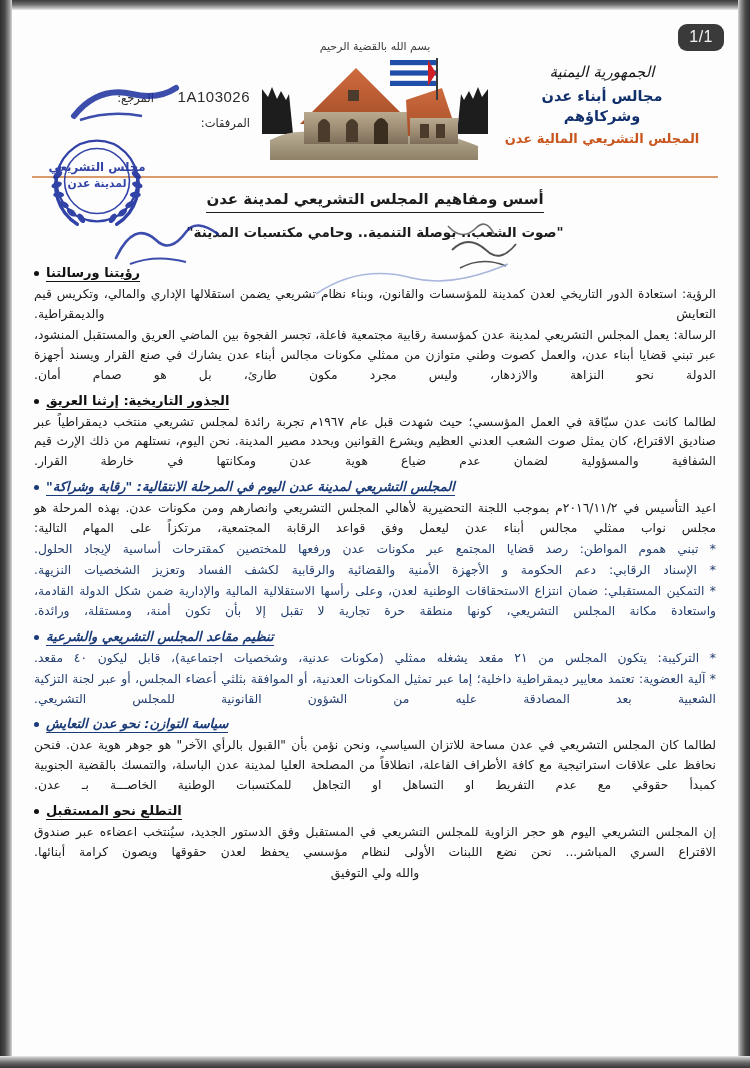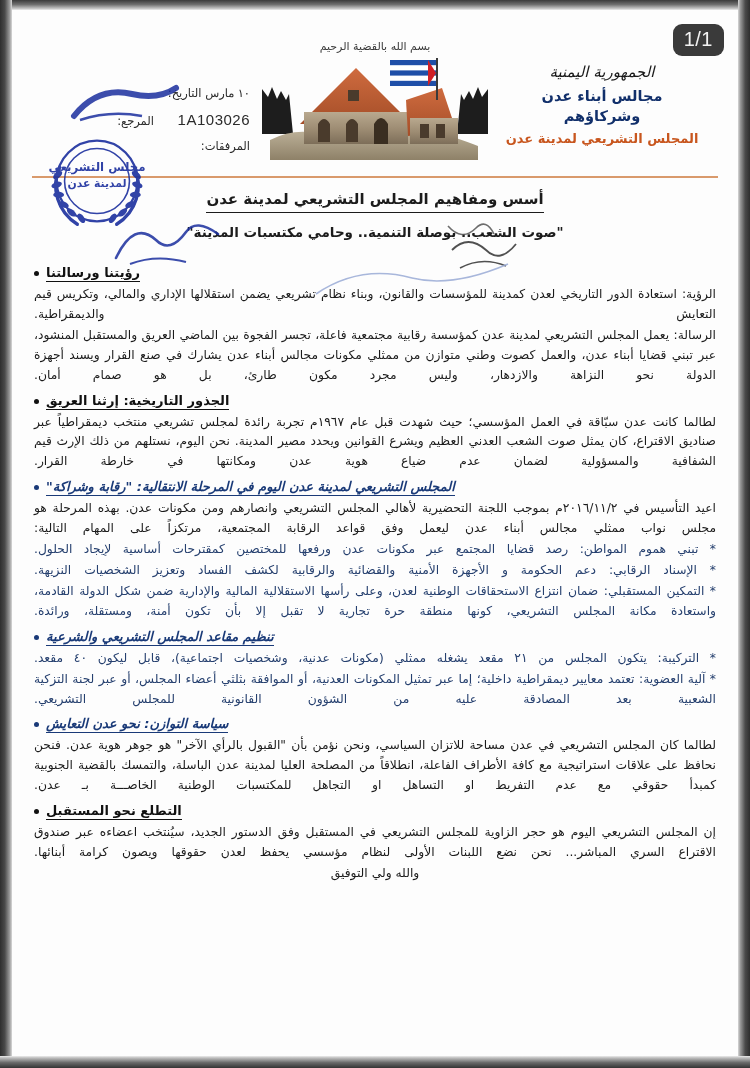--- a/index.html
+++ b/index.html
@@ -23,21 +23,21 @@
   .paper{
     position:absolute;left:12px;right:12px;top:10px;bottom:12px;
     background:#fdfdfd;
   }
   .paper-inner{position:absolute;inset:0;padding:0;}
 
   
   #page-badge{
     position:absolute;top:14px;right:14px;z-index:40;
     background:#3a3a3a;color:#f2f2f2;border-radius:9px;
-    font-family:"Liberation Sans",sans-serif;font-size:20px;
+    font-family:"Liberation Sans",sans-serif;font-size:16px;
     padding:4px 11px 5px;letter-spacing:.5px;direction:ltr;text-align:center;
   }
 
   
   .basmala{
     position:absolute;top:30px;left:0;right:0;text-align:center;
     font-size:11px;color:#3a3a3a;font-family:"DejaVu Sans",sans-serif;
   }
   .logo-wrap{
     position:absolute;top:44px;left:0;right:0;display:flex;justify-content:center;
@@ -171,28 +171,24 @@
             <rect x="130" y="16.4" width="46" height="5.2" fill="#1f4fa8"></rect>
             <rect x="130" y="26.8" width="46" height="5.2" fill="#1f4fa8"></rect>
             <path d="M168 6 L176 19 L168 32 Z" fill="#cf2026"></path>
           </g>
         </svg>
       </div>
 
       <div class="org-block">
         <div class="org-calig">الجمهورية اليمنية</div>
         <div class="org-ar">مجالس أبناء عدن وشركاؤهم</div>
-        <div class="org-sub">المجلس التشريعي لمدينة عدن</div>
+        <div class="org-sub">المجلس التشريعي المالية عدن</div>
       </div>
 
       <div class="meta-block">
-        <div class="meta-row">
-          <span class="meta-val">١٠ مارس</span>
-          <span class="meta-label">التاريخ:</span>
-        </div>
         <div class="meta-row">
           <span class="meta-ref-val">1A103026</span>
           <span class="meta-label">المرجع:</span>
         </div>
         <div class="meta-row">
           <span class="meta-val"></span>
           <span class="meta-label">المرفقات:</span>
         </div>
       </div>
 

